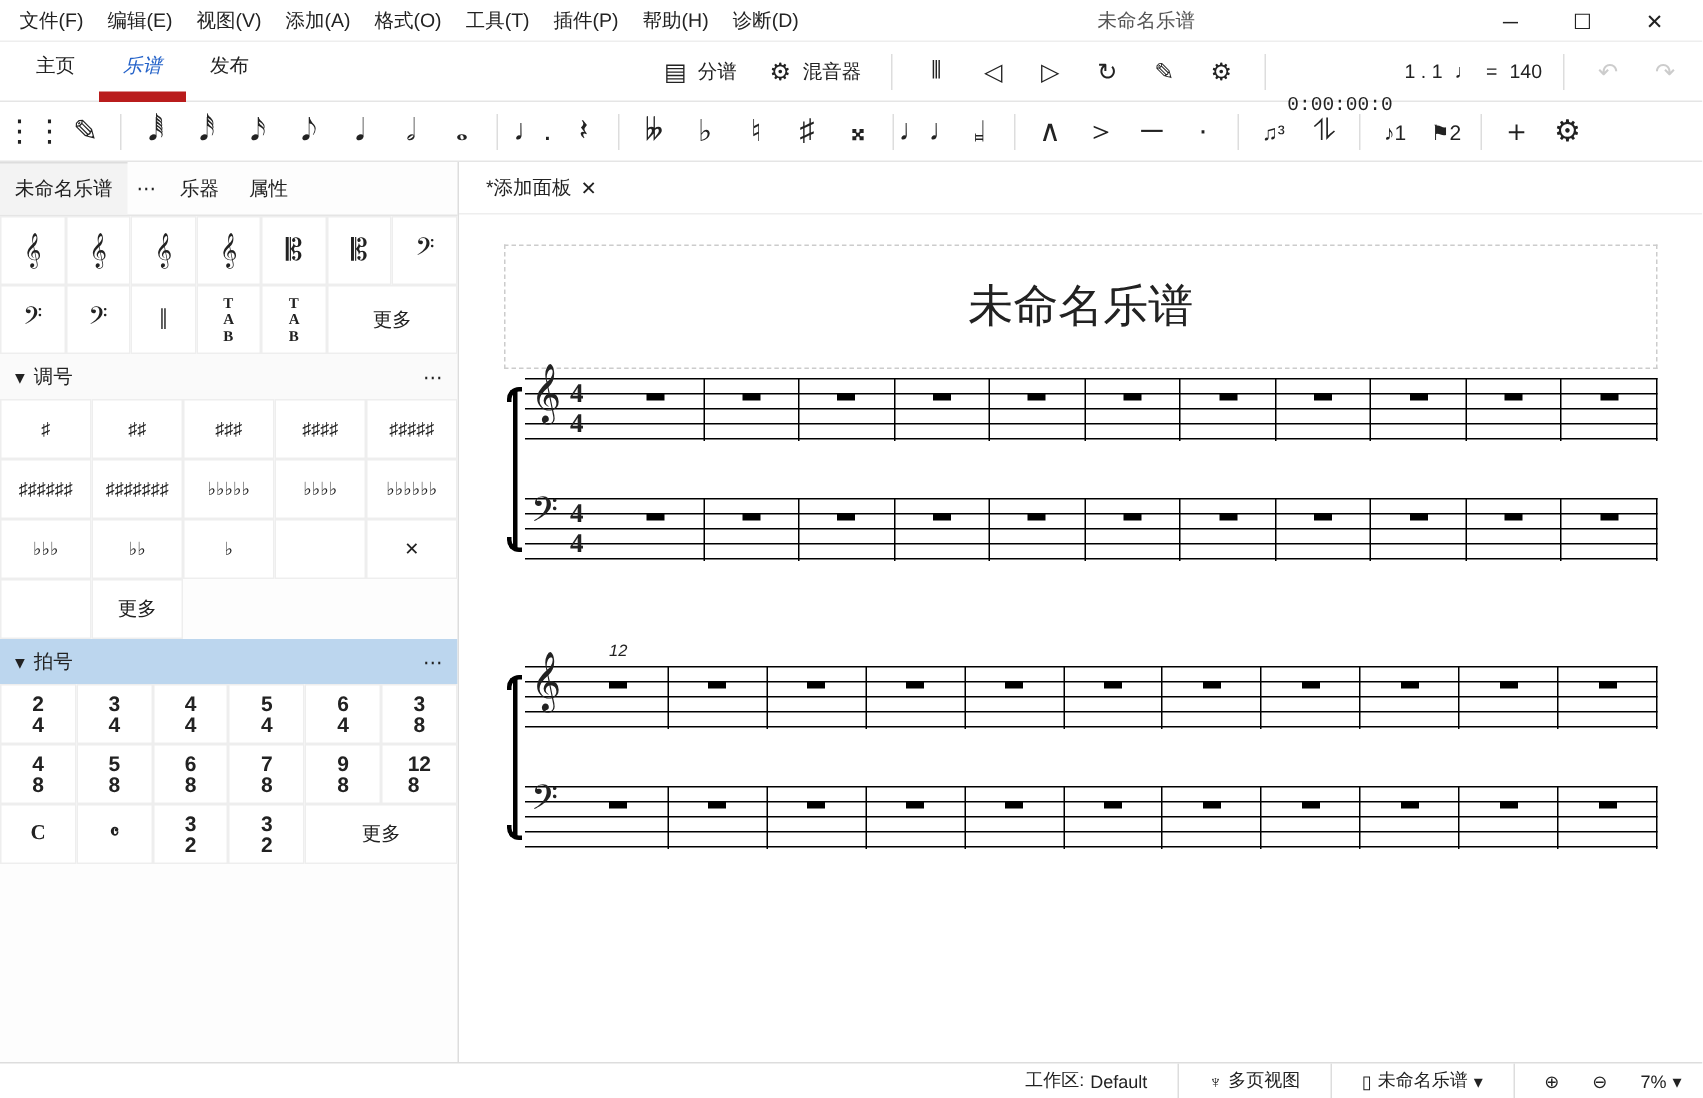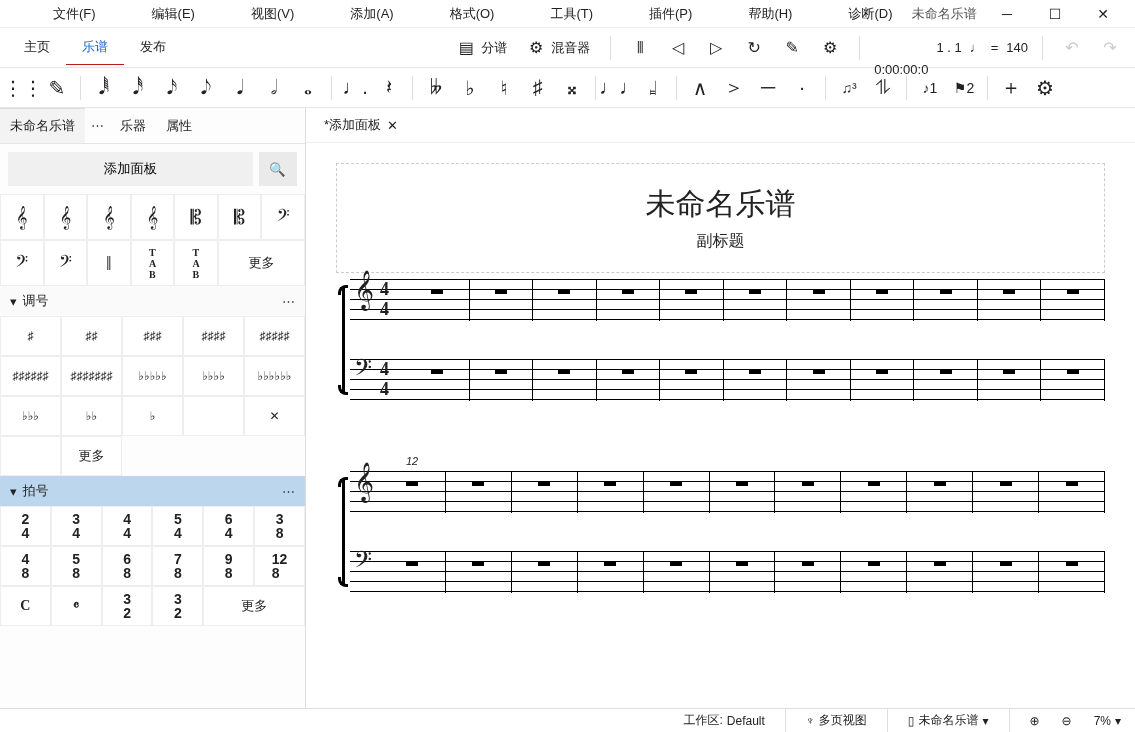--- a/index.html
+++ b/index.html
@@ -1,32 +1,32 @@
 <!DOCTYPE html>
 <html><head>
 <meta charset="utf-8">
 <style>
 *{box-sizing:border-box;margin:0;padding:0;font-family:"Microsoft YaHei",sans-serif;}
 body{width:1135px;height:732px;background:#fff;overflow:hidden;font-size:13px;color:#222;}
 .titlebar{height:28px;display:flex;align-items:center;padding:0 6px;border-bottom:1px solid #eee;}
 .menu-items{display:flex;gap:2px;}
-.menu-item{padding:4px 7px;cursor:pointer;margin-left:40px;}
+.menu-item{padding:4px 7px;cursor:pointer;}
 .win-title{flex:1;text-align:center;color:#555;}
 .win-controls{display:flex;gap:12px;padding-right:8px;}
 .win-btn{width:36px;text-align:center;cursor:pointer;font-size:14px;}
 .toolbar1{height:40px;display:flex;align-items:center;border-bottom:1px solid #e5e5e5;}
 .tabs{display:flex;padding-left:8px;}
 .tab{padding:8px 16px;cursor:pointer;}
-.tab.active{color:#2563c9;border-bottom:1px solid #b91c1c;}
+.tab.active{color:#2563c9;border-bottom:7px solid #b91c1c;font-style:italic;}
 .spacer{flex:1;}
 .tool-group{display:flex;align-items:center;gap:8px;padding:0 10px;}
 .tool-btn{padding:4px 6px;cursor:pointer;display:flex;align-items:center;gap:6px;}
 .vsep{width:1px;height:24px;background:#ddd;margin:0 4px;}
 .icon{width:18px;height:18px;display:inline-flex;align-items:center;justify-content:center;font-size:16px;}
-.time-disp{font-family:Liberation Sans, sans-serif;margin-top:44px;}
+.time-disp{font-family:Liberation Mono, monospace;margin-top:44px;}
 .toolbar2{height:40px;display:flex;align-items:center;border-bottom:1px solid #e5e5e5;padding:0 8px;gap:4px;}
 .note-btn{width:30px;height:32px;display:flex;align-items:center;justify-content:center;cursor:pointer;font-size:20px;}
 .main{display:flex;height:600px;}
 .sidebar{width:306px;border-right:1px solid #ddd;background:#fdfdfd;display:flex;flex-direction:column;}
 .side-tabs{display:flex;border-bottom:1px solid #e5e5e5;align-items:center;}
 .side-tab{padding:8px 10px;cursor:pointer;}
 .side-tab.active{background:#f3f3f3;border-top:1px solid #ddd;}
 .more-dots{padding:0 6px;cursor:pointer;}
 .search-row{display:flex;padding:8px;gap:6px;}
 .add-panel-btn{flex:1;background:#f0f0f0;border:none;padding:8px;cursor:pointer;}
@@ -190,24 +190,20 @@
 
 <div class="main">
 
   <div class="sidebar">
     <div class="side-tabs">
       <div class="side-tab active">未命名乐谱</div>
       <div class="more-dots">⋯</div>
       <div class="side-tab">乐器</div>
       <div class="side-tab">属性</div>
     </div>
-    <div class="search-row">
-      <button class="add-panel-btn">添加面板</button>
-      <button class="search-btn"><span>🔍</span></button>
-    </div>
     <div class="palette-content">
 
       <div class="pal-grid cols7" id="clefs-grid">
           <div class="pal-cell">𝄞</div>
           <div class="pal-cell">𝄞</div>
           <div class="pal-cell">𝄞</div>
           <div class="pal-cell">𝄞</div>
           <div class="pal-cell">𝄡</div>
           <div class="pal-cell">𝄡</div>
           <div class="pal-cell">𝄢</div>
@@ -308,21 +304,20 @@
   <div class="canvas">
     <div class="doc-tab">
       <div class="doc-tab-item">
         <span>*添加面板</span>
         <span>✕</span>
       </div>
     </div>
     <div class="score">
       <div class="title-box">
         <h1>未命名乐谱</h1>
-        <div class="sub">副标题</div>
       </div>
 
       <div class="system">
         <div class="bracket">
             <div class="bcurve"></div>
             <div class="bcurve bot"></div>
           </div>
         <div class="staves">
           <div class="staff" id="staff-t1">
               <div class="staff-lines">

